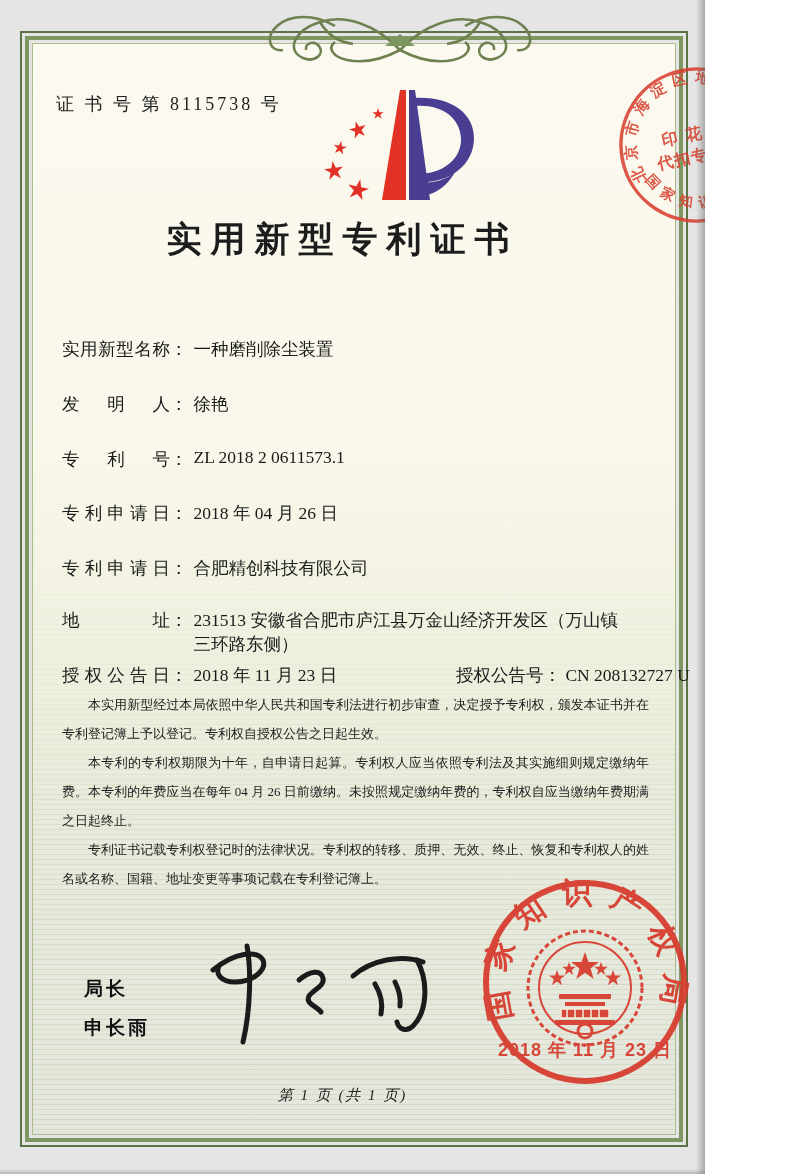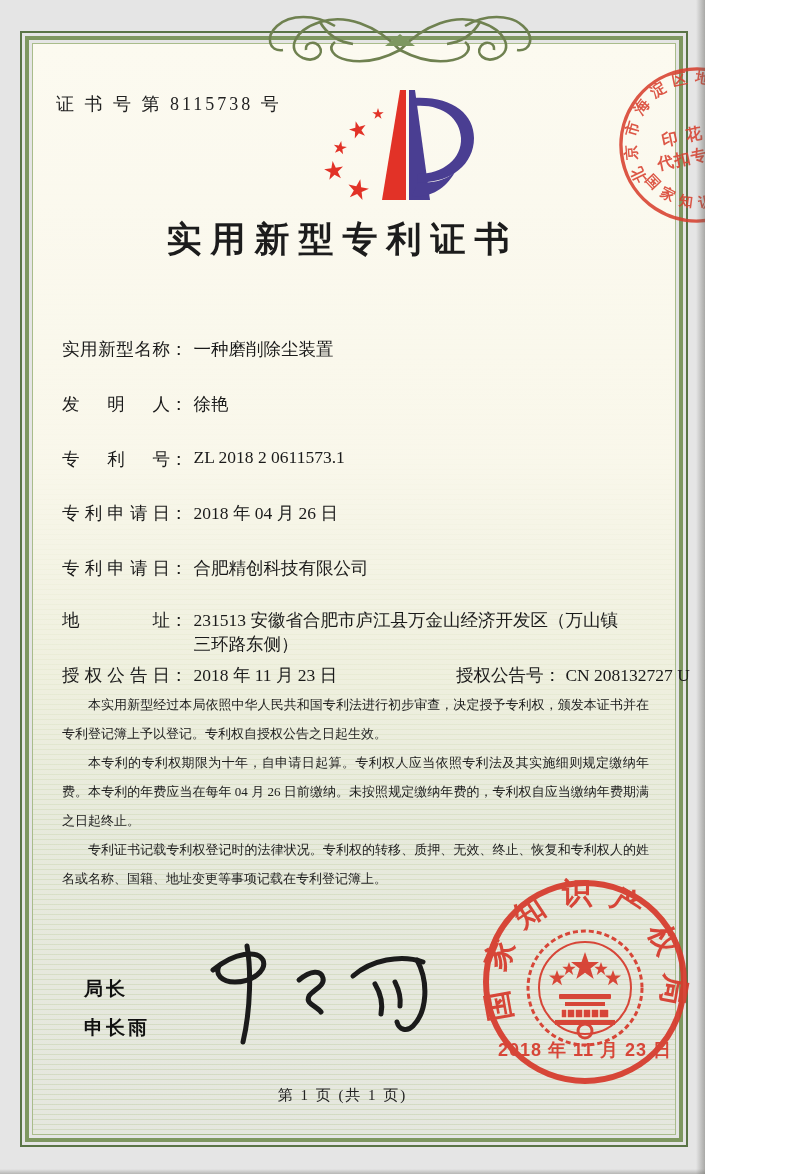--- a/index.html
+++ b/index.html
@@ -25,21 +25,21 @@
   .fcolon{flex:0 0 auto;}
   .fvalue{margin-left:6px;}
   .addr2{margin-top:6px;}
   .grant-no{position:absolute;left:394px;top:0;white-space:nowrap;}
 
   .body-text{position:absolute;left:62px;right:56px;top:690px;font-size:13px;line-height:29px;color:#1c1c1c;text-align:justify;}
   .body-text p{margin:0;text-indent:2em;}
 
   .official{position:absolute;left:84px;font-size:19px;letter-spacing:3px;color:#111;
     font-family:"Liberation Sans","DejaVu Sans",sans-serif;font-weight:600;text-align:right;}
-  .footer{position:absolute;left:0;right:20px;top:1086px;text-align:center;font-size:15px;letter-spacing:2px;color:#222;}
+  .footer{position:absolute;left:0;right:20px;top:1086px;text-align:center;font-size:15px;letter-spacing:2px;color:#222;font-style:italic;}
 
   .logo-wrap{position:absolute;left:322px;top:86px;}
   .tax-stamp{position:absolute;left:615px;top:55px;transform:rotate(-12deg);}
   .big-seal{position:absolute;left:477px;top:878px;}
   .signature{position:absolute;left:195px;top:938px;}
 </style>
 </head>
 <body>
 
 <div id="page">

